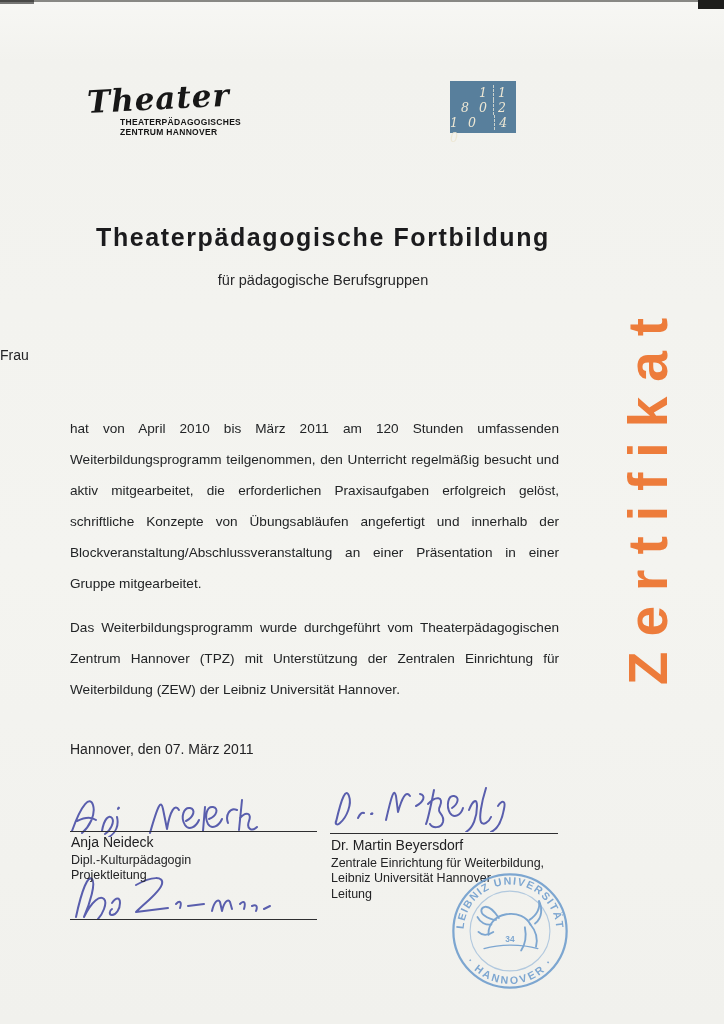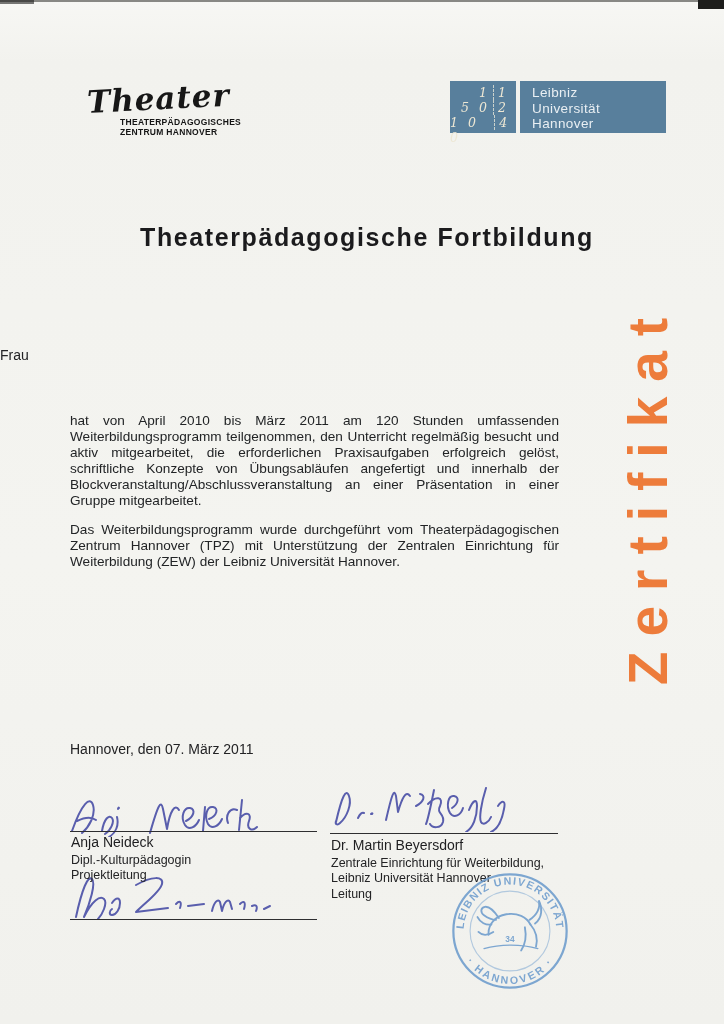--- a/index.html
+++ b/index.html
@@ -30,29 +30,29 @@
   }
   .uni-binary .brow { display:flex; justify-content:flex-end; align-items:baseline; height:15px; }
   .uni-binary .bl { letter-spacing:3px; }
   .uni-binary .br { width:11px; margin-left:3px; border-left:1px dashed rgba(240,236,220,.75); padding-left:4px; }
   .uni-name {
     width:146px; height:52px; background:var(--logo-blue); box-sizing:border-box;
     padding:4px 0 0 12px; color:#e9eff3; font-size:13.5px; line-height:15.5px; letter-spacing:.4px;
   }
 
   .title { position:absolute; left:0; top:223px; width:646px; text-align:center;
-    font-size:25px; font-weight:bold; letter-spacing:1.6px; color:#1b1b1d;padding-left:44px; }
+    font-size:25px; font-weight:bold; letter-spacing:1.6px; color:#1b1b1d; }
   .subtitle { position:absolute; left:0; top:272px; width:646px; text-align:center; font-size:14.5px; color:#28282a; }
 
   .salutation { position:absolute; left:0; top:347px; width:630px; text-align:left; font-size:14px; }
   .recipient-name { position:absolute; left:0; top:369px; width:630px; text-align:center;
     font-size:17px; font-weight:bold; letter-spacing:.4px; color:#1d1d1f; }
 
   .body-text { position:absolute; left:70px; top:413px; width:489px;
-    font-size:13.6px; line-height:16px; text-align:justify; color:#222426; }
+    font-size:13.6px; line-height:31px; text-align:justify; color:#222426; }
   .body-text p { margin:0 0 13px; }
 
   .watermark {
     position:absolute; left:648px; top:494px; transform:translate(-50%,-50%) rotate(-90deg);
     white-space:nowrap; font-size:55px; font-weight:bold; letter-spacing:15px; color:var(--accent);
   }
 
   .date-line { position:absolute; left:70px; top:741px; font-size:14px; color:#232325; }
 
   .sig-hand { position:absolute; opacity:.92; }
@@ -89,36 +89,32 @@
     </div>
   </div>
 
   <div class="uni-logo">
     <div class="uni-binary">
       <div class="brow">
         <span class="bl">1</span>
         <span class="br">1</span>
       </div>
       <div class="brow">
-        <span class="bl">5 0</span>
+        <span class="bl">8 0</span>
         <span class="br">2</span>
       </div>
       <div class="brow">
         <span class="bl">1 0 0</span>
         <span class="br">4</span>
       </div>
     </div>
-    <div class="uni-name">
-      <div>Leibniz</div>
-      <div>Universität</div>
-      <div>Hannover</div>
-    </div>
   </div>
 
   <div class="title">Theaterpädagogische Fortbildung</div>
+  <div class="subtitle">für pädagogische Berufsgruppen</div>
 
   <div class="salutation">Frau</div>
 
   <div class="body-text">
     <p>hat von April 2010 bis März 2011 am 120 Stunden umfassenden Weiterbildungsprogramm teilgenommen, den Unterricht regelmäßig besucht und aktiv mitgearbeitet, die erforderlichen Praxisaufgaben erfolgreich gelöst, schriftliche Konzepte von Übungsabläufen angefertigt und innerhalb der Blockveranstaltung/Abschlussveranstaltung an einer Präsentation in einer Gruppe mitgearbeitet.</p>
     <p>Das Weiterbildungsprogramm wurde durchgeführt vom Theaterpädagogischen Zentrum Hannover (TPZ) mit Unterstützung der Zentralen Einrichtung für Weiterbildung (ZEW) der Leibniz Universität Hannover.</p>
   </div>
 
   <div class="watermark">Zertifikat</div>
 

